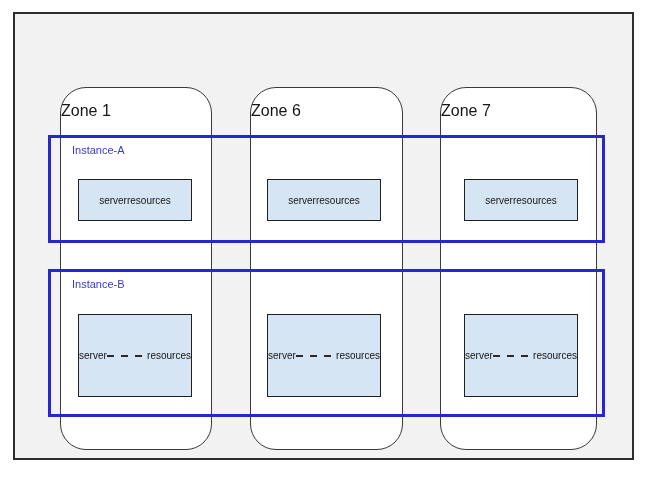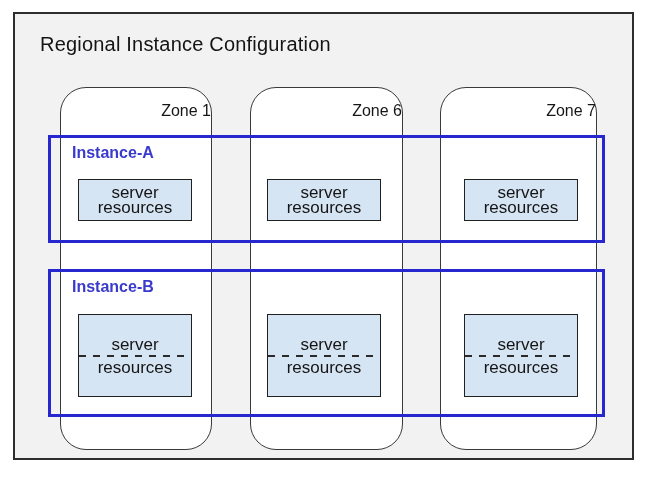--- a/index.html
+++ b/index.html
@@ -37,54 +37,54 @@
     background: var(--zone-bg, #ffffff);
     border: 1.5px solid #3a3a3a;
     border-radius: 26px;
     z-index: 1;
   }
   .zone-1 { left: 45px;  width: 152px; }
   .zone-2 { left: 235px; width: 153px; }
   .zone-3 { left: 425px; width: 157px; }
   .zone-label {
     display: block;
-    text-align: right;
+    text-align: left;
     margin-top: 14px;
     font-size: 16px;
     color: #161616;
   }
   .instance {
     position: absolute;
     left: 33px;
     width: 557px;
     border: 3px solid var(--accent, #2727cf);
     background: transparent;
     z-index: 2;
   }
   .instance-a { top: 121px; height: 108px; }
   .instance-b { top: 255px; height: 148px; }
   .instance-label {
     position: absolute;
     left: 21px; top: 6px;
-    font-size: 16px;
-    font-weight: bold;
+    font-size: 11px;
+    font-weight: normal;
     color: var(--accent-text, #3a3acd);
     white-space: nowrap;
   }
   .server-box {
     position: absolute;
     width: 114px;
     background: var(--server-fill, #d5e5f4);
     border: 1.5px solid #202020;
     display: flex;
-    flex-direction: column;
+    flex-direction: row;
     align-items: center;
     justify-content: center;
     z-index: 3;
-    font-size: 17px;
+    font-size: 10px;
     line-height: 15px;
     color: #151515;
     text-align: left;
   }
   .row-a { top: 165px; height: 42px; }
   .row-b { top: 300px; height: 83px; }
   .col-1 { left: 63px; }
   .col-2 { left: 252px; }
   .col-3 { left: 449px; }
   .split-divider {
@@ -96,21 +96,20 @@
       transparent 7px, transparent 14px);
   }
   .txt-line { display: block; }
 </style>
 </head>
 <body>
 
 <div class="stage">
   <div class="region-box">
 
-    <div class="region-title">Regional Instance Configuration</div>
 
     <div class="zone zone-1">
       <span class="zone-label">Zone 1</span>
     </div>
     <div class="zone zone-2">
       <span class="zone-label">Zone 6</span>
     </div>
     <div class="zone zone-3">
       <span class="zone-label">Zone 7</span>
     </div>

